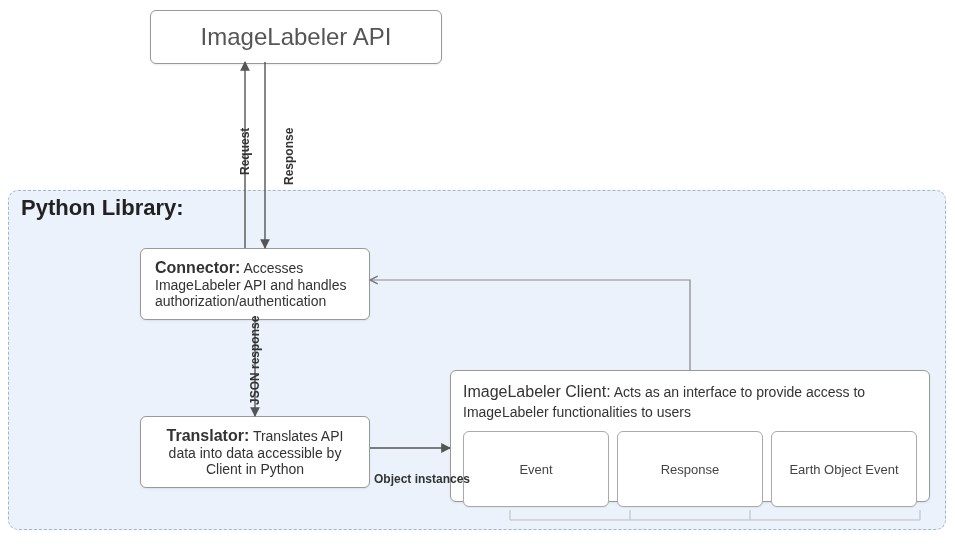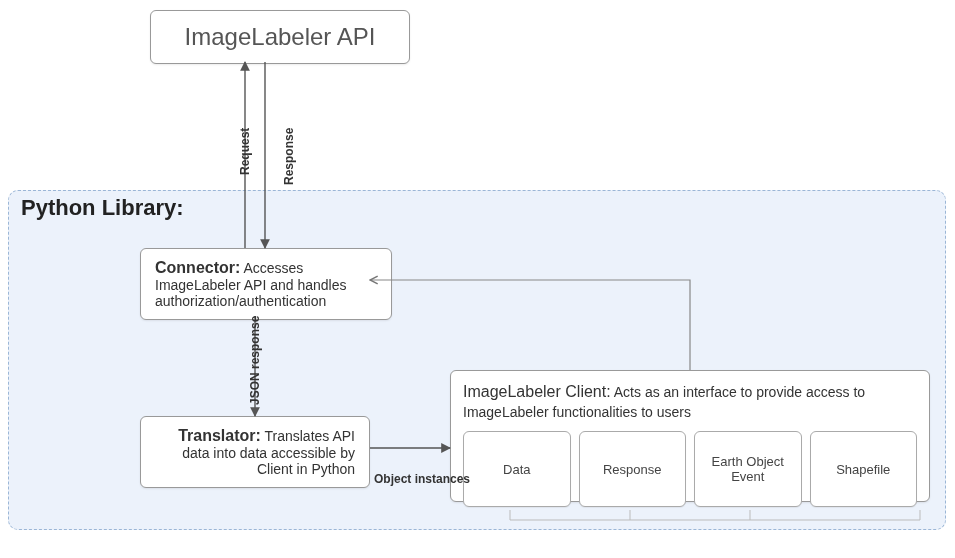--- a/index.html
+++ b/index.html
@@ -25,21 +25,21 @@
     padding: 10px 14px;
     box-sizing: border-box;
     text-align: center;
   }
   .box .title-strong {
     font-weight: bold;
   }
   .api-box {
     left: 150px;
     top: 10px;
-    width: 260px;
+    width: 292px;
     font-size: 24px;
     color: #555;
     padding: 12px 10px;
   }
   .package-frame {
     position: absolute;
     left: 8px;
     top: 190px;
     width: 938px;
     height: 340px;
@@ -57,31 +57,31 @@
   }
   .package-sub {
     font-size: 13px;
     color: #666;
     max-width: 220px;
     line-height: 1.3;
   }
   .connector-box {
     left: 140px;
     top: 248px;
-    width: 252px;
+    width: 230px;
     font-size: 14px;
     text-align: left;
   }
   .connector-box .title-strong { font-size: 16px; }
   .translator-box {
     left: 140px;
     top: 416px;
     width: 230px;
     font-size: 14px;
-    text-align: right;
+    text-align: center;
   }
   .translator-box .title-strong { font-size: 16px; }
   .client-frame {
     position: absolute;
     left: 450px;
     top: 370px;
     width: 480px;
     height: 132px;
     background: #ffffff;
     border: 1px solid #999;
@@ -157,24 +157,23 @@
     <span class="title-strong">Translator:</span>
     <span>Translates API data into data accessible by Client in Python</span>
   </div>
 
   <div class="client-frame">
     <div class="client-header">
       <span class="title-strong">ImageLabeler Client:</span>
       <span>Acts as an interface to provide access to ImageLabeler functionalities to users</span>
     </div>
     <div class="client-items">
-      <div class="client-item">Data</div>
+      <div class="client-item">Event</div>
       <div class="client-item">Response</div>
       <div class="client-item">Earth Object Event</div>
-      <div class="client-item">Shapefile</div>
     </div>
   </div>
 
   <svg class="arrows">
     <defs>
       <marker id="arrow" viewBox="0 0 10 10" refX="9" refY="5" markerWidth="7" markerHeight="7" orient="auto-start-reverse">
         <path d="M 0 0 L 10 5 L 0 10 z" fill="#555"></path>
       </marker>
       <marker id="arrow-open" viewBox="0 0 10 10" refX="9" refY="5" markerWidth="8" markerHeight="8" orient="auto-start-reverse">
         <path d="M 1 1 L 9 5 L 1 9" fill="none" stroke="#777" stroke-width="1.6"></path>

